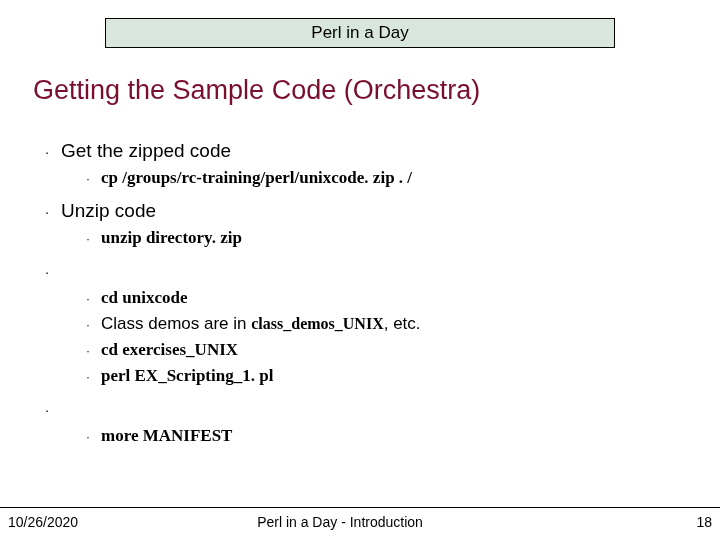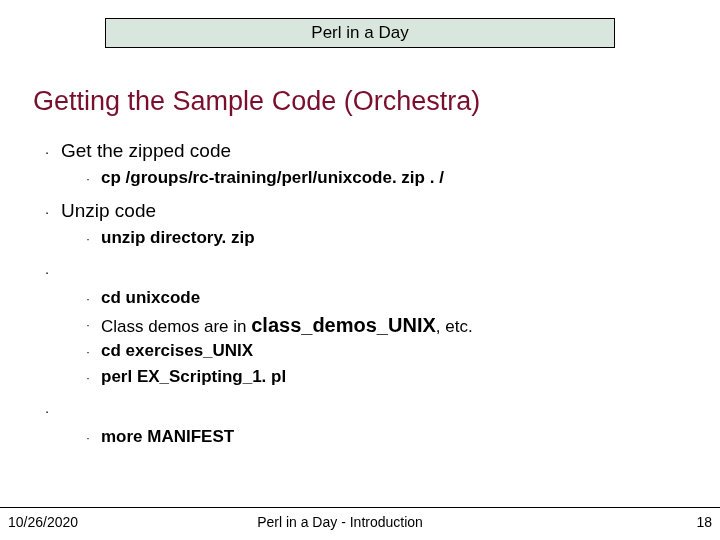--- a/index.html
+++ b/index.html
@@ -20,21 +20,21 @@
     background: #d9e6dd;
     border: 1px solid #000;
     display: flex;
     align-items: center;
     justify-content: center;
     font-size: 17px;
     font-weight: normal;
   }
   .title {
     position: absolute;
-    top: 86px;
+    top: 75px;
     left: 33px;
     font-size: 27px;
     color: #7a0f2d;
   }
   .content {
     position: absolute;
     top: 130px;
     left: 33px;
     width: 660px;
   }
@@ -61,24 +61,24 @@
     margin-bottom: 2px;
   }
   .lvl2 .bullet {
     width: 26px;
     flex-shrink: 0;
     text-align: center;
     line-height: 22px;
     font-size: 12px;
   }
   .code {
-    font-family: Liberation Sans, sans-serif;
+    font-family: Liberation Serif, serif;
     font-weight: bold;
   }
-  .mixed .code { font-size: 20px; }
+  .mixed .code { font-size: 16px; }
   .footer-line {
     position: absolute;
     bottom: 32px;
     left: 0;
     width: 720px;
     height: 1px;
     background: #000;
   }
   .footer {
     position: absolute;

